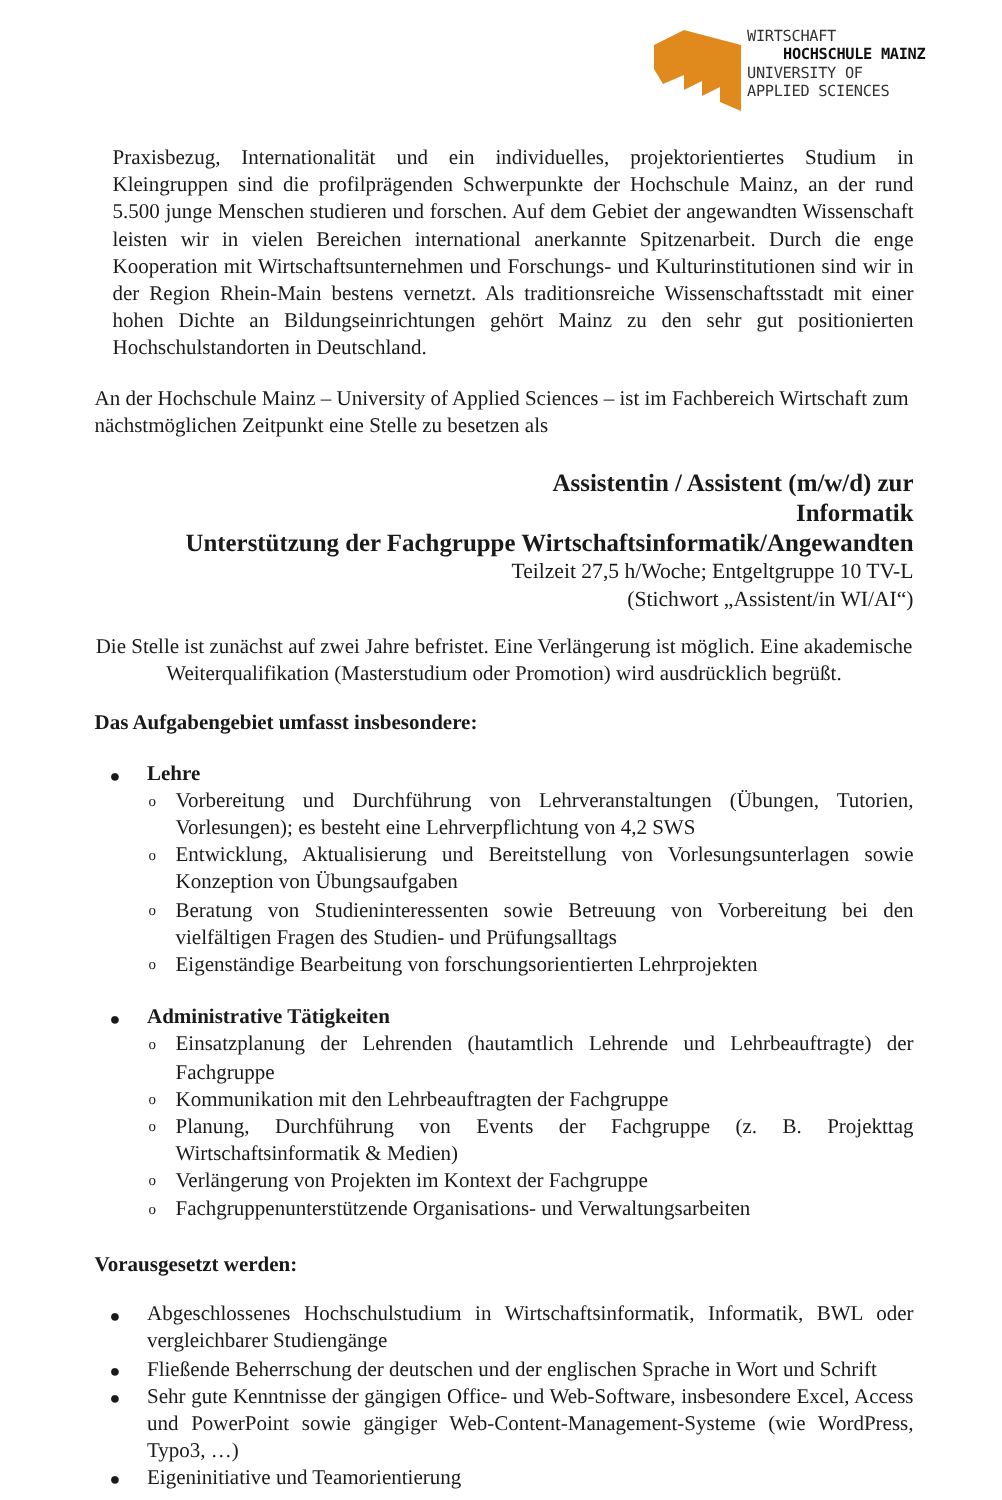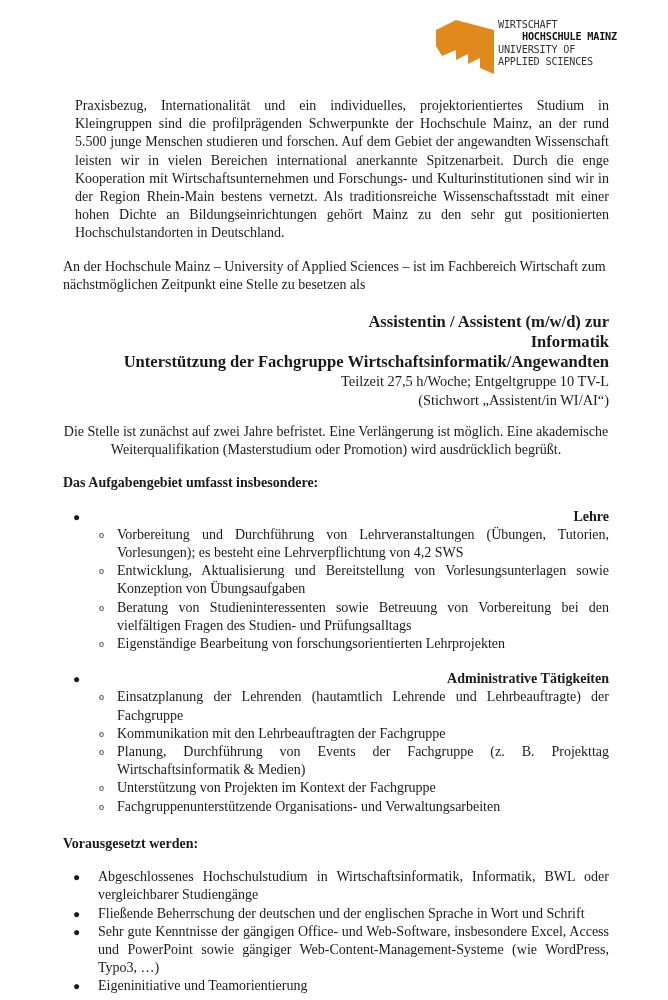--- a/index.html
+++ b/index.html
@@ -16,21 +16,21 @@
   .intro2 { margin-top: 15px; }
   .title-block { text-align: right; margin-top: 18px; }
   .title { font-weight: bold; font-size: 16.6px; line-height: 20px; }
   .subtitle { font-size: 14.4px; line-height: 18.5px; }
   .note { text-align: center; margin-top: 14px; }
   .heading { font-weight: bold; margin-top: 15px; }
   ul.level1 { list-style: none; margin: 15px 0 0 0; padding: 0; }
   ul.level1 > li { position: relative; padding-left: 35px; }
   ul.level1 > li + li { margin-top: 17px; }
   .bullet { position: absolute; left: 10px; top: 0; font-size: 12px; }
-  .cat { font-weight: bold; text-align: right; }
+  .cat { font-weight: bold; }
   ul.level2 { list-style: none; margin: 0; padding: 0; }
   ul.level2 > li { position: relative; padding-left: 19px; text-align: justify; }
   .obullet { position: absolute; left: 1px; top: 0; font-size: 10px; }
   ul.req { list-style: none; margin: 15px 0 0 0; padding: 0; }
   ul.req > li { position: relative; padding-left: 35px; text-align: justify; }
 </style>
 </head>
 <body>
 
 <div class="logo">
@@ -79,21 +79,21 @@
         <li><span class="obullet">o</span><span>Eigenständige Bearbeitung von forschungsorientierten Lehrprojekten</span></li>
       </ul>
     </li>
     <li>
       <span class="bullet">●</span>
       <div class="cat">Administrative Tätigkeiten</div>
       <ul class="level2">
         <li><span class="obullet">o</span><span>Einsatzplanung der Lehrenden (hautamtlich Lehrende und Lehrbeauftragte) der Fachgruppe</span></li>
         <li><span class="obullet">o</span><span>Kommunikation mit den Lehrbeauftragten der Fachgruppe</span></li>
         <li><span class="obullet">o</span><span>Planung, Durchführung von Events der Fachgruppe (z. B. Projekttag Wirtschaftsinformatik &amp; Medien)</span></li>
-        <li><span class="obullet">o</span><span>Unterstützung von Projekten im Kontext der Fachgruppe</span></li>
+        <li><span class="obullet">o</span><span>Verlängerung von Projekten im Kontext der Fachgruppe</span></li>
         <li><span class="obullet">o</span><span>Fachgruppenunterstützende Organisations- und Verwaltungsarbeiten</span></li>
       </ul>
     </li>
   </ul>
 
   <div class="heading" style="margin-top:19px">Vorausgesetzt werden:</div>
 
   <ul class="req">
     <li><span class="bullet">●</span><span>Abgeschlossenes Hochschulstudium in Wirtschaftsinformatik, Informatik, BWL oder vergleichbarer Studiengänge</span></li>
     <li><span class="bullet">●</span><span>Fließende Beherrschung der deutschen und der englischen Sprache in Wort und Schrift</span></li>

